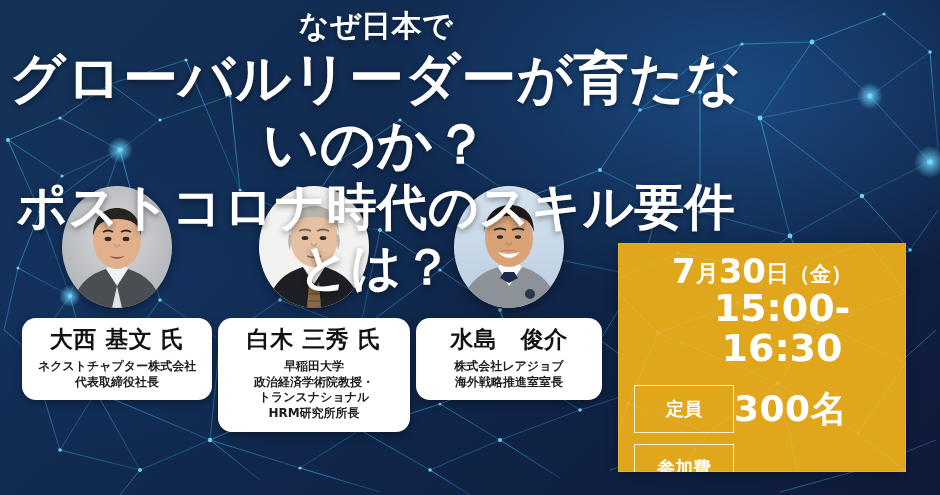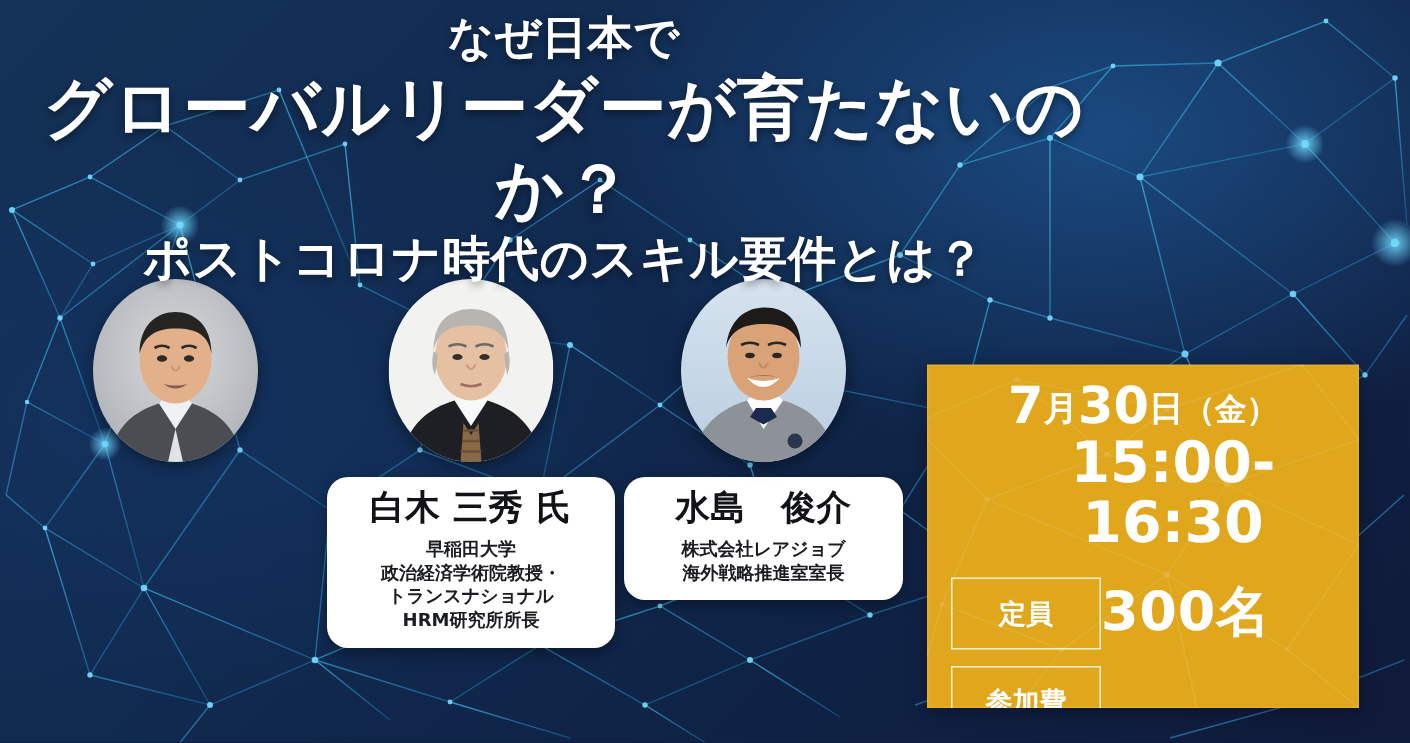--- a/index.html
+++ b/index.html
@@ -20,22 +20,22 @@
   
   .title-block{
     position:absolute;left:0;top:8px;width:752px;
     text-align:center;z-index:6;
     font-family:"DejaVu Sans","Liberation Sans",sans-serif;
     color:#ffffff;font-weight:bold;
     text-shadow:0 2px 6px rgba(0,0,0,.45);
     letter-spacing:.5px;
   }
   .title-l1{font-size:30px;line-height:1.22;}
-  .title-l2{font-size:45px;line-height:1.20;}
-  .title-l3{font-size:32px;line-height:1.20;}
+  .title-l2{font-size:55px;line-height:1.20;}
+  .title-l3{font-size:50px;line-height:1.20;}
 
   
   .speakers{position:absolute;left:0;top:186px;width:620px;height:290px;z-index:5;}
   .speaker{position:absolute;top:0;}
   .sp1{left:22px;width:190px;}
   .sp2{left:218px;width:192px;}
   .sp3{left:416px;width:186px;}
 
   .photo-wrap{
     position:relative;margin:0 auto;width:110px;height:122px;
@@ -272,20 +272,27 @@
             <path d="M31 50 C31 30 43 22 55 22 C67 22 79 30 79 50 C77 38 70 33 55 33 C42 33 34 38 31 50 Z" fill="#262421"></path>
             <ellipse cx="46" cy="53" rx="3.4" ry="2.2" fill="#2d2a28"></ellipse>
             <ellipse cx="64" cy="53" rx="3.4" ry="2.2" fill="#2d2a28"></ellipse>
             <path d="M41 46 Q46 43 51 46" stroke="#2d2a28" stroke-width="1.8" fill="none"></path>
             <path d="M59 46 Q64 43 69 46" stroke="#2d2a28" stroke-width="1.8" fill="none"></path>
             <path d="M47 70 Q55 76 63 70 Q55 72 47 70 Z" fill="#8d5a4e"></path>
             <path d="M52 58 Q55 64 58 58" stroke="#c99677" stroke-width="1.4" fill="none"></path>
           </svg>
         </div>
       </div>
+      <div class="namecard">
+        <div class="sp-name">大西 基文 氏</div>
+        <div class="sp-org">
+          <div>ネクストチャプター株式会社</div>
+          <div>代表取締役社長</div>
+        </div>
+      </div>
     </div>
 
     <div class="speaker sp3">
       <div class="photo-wrap">
         <div class="photo">
           <svg viewBox="0 0 110 122">
             <defs>
               <linearGradient id="bg3" x1="0" y1="0" x2="0" y2="1">
                 <stop offset="0%" stop-color="#d6e3ef"></stop>
                   <stop offset="100%" stop-color="#b9cddf"></stop>

